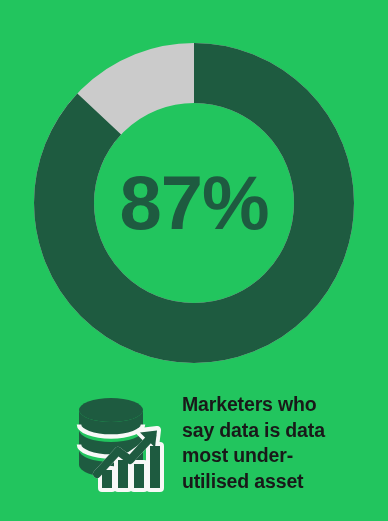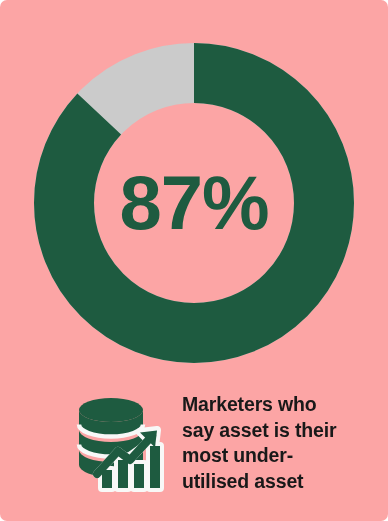--- a/index.html
+++ b/index.html
@@ -84,21 +84,21 @@
     line-height: 1.32;
     color: #191919;
     letter-spacing: -0.15px;
     padding-top: 4px;
     white-space: pre-line;
   }
 </style>
 </head>
 <body>
 
-<div id="infographic" style="background: #fca5a5; border-radius: 7px;">
+<div id="infographic" style="background: #22c55e;">
 
   <div class="donut-wrap">
     <svg class="donut-svg" viewBox="0 0 320 320">
 
       <circle cx="160" cy="160" r="130" fill="none" stroke="#CBCBCB" stroke-width="60"></circle>
 
       <circle id="donut-value-arc" cx="160" cy="160" r="130" fill="none" stroke="#1E5B40" stroke-width="60" pathLength="1000" stroke-dasharray="870 130" stroke-dashoffset="0" transform="rotate(-90 160 160)"></circle>
     </svg>
     <div class="donut-center-label" style="color: rgb(30, 91, 64);">87%</div>
   </div>
@@ -136,18 +136,18 @@
           <rect x="76" y="52" width="10" height="42"></rect>
         </g>
 
         <path d="M23,80 L44,57 L56,66 L78,42" fill="none" stroke="#1E5B40" stroke-width="8" stroke-linecap="round" stroke-linejoin="round"></path>
 
         <path d="M66,38.5 L83,36.5 L81,53.5 Z" fill="#1E5B40"></path>
       </svg>
     </div>
 
     <div class="footer-caption" style="color: rgb(25, 25, 25);">Marketers who
-say asset is their
+say data is data
 most under-
 utilised asset</div>
 
   </div>
 </div>
 
 </body></html>

